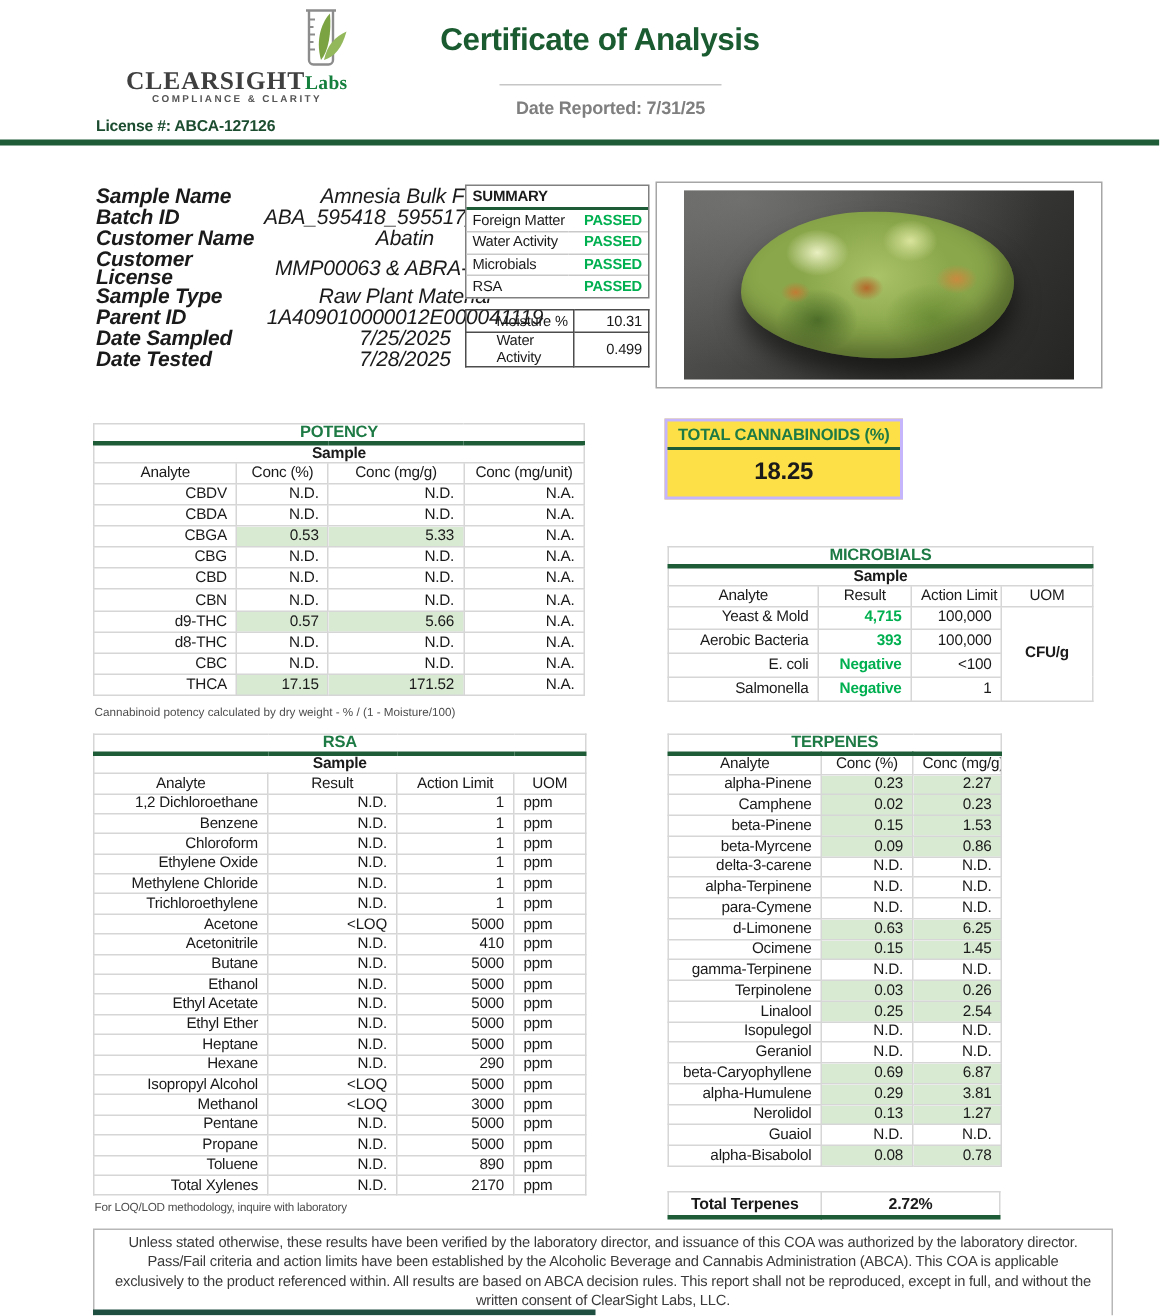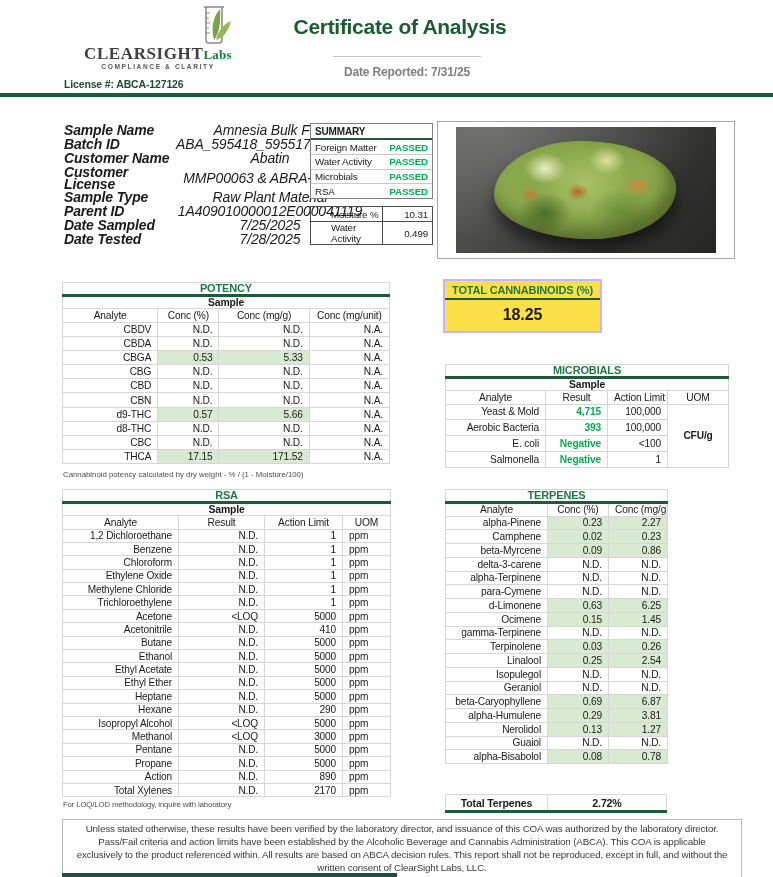--- a/index.html
+++ b/index.html
@@ -475,21 +475,21 @@
           <td class="c-num">5000</td>
           <td class="c-ppm">ppm</td>
         </tr>
         <tr>
           <td class="c-analyte">Propane</td>
           <td class="c-num">N.D.</td>
           <td class="c-num">5000</td>
           <td class="c-ppm">ppm</td>
         </tr>
         <tr>
-          <td class="c-analyte">Action</td>
+          <td class="c-analyte">Toluene</td>
           <td class="c-num">N.D.</td>
           <td class="c-num">890</td>
           <td class="c-ppm">ppm</td>
         </tr>
         <tr>
           <td class="c-analyte">Total Xylenes</td>
           <td class="c-num">N.D.</td>
           <td class="c-num">2170</td>
           <td class="c-ppm">ppm</td>
         </tr>
@@ -518,20 +518,25 @@
           <td class="c-analyte">alpha-Pinene</td>
           <td class="c-num hl">0.23</td>
           <td class="c-num hl">2.27</td>
         </tr>
         <tr>
           <td class="c-analyte">Camphene</td>
           <td class="c-num hl">0.02</td>
           <td class="c-num hl">0.23</td>
         </tr>
         <tr>
+          <td class="c-analyte">beta-Pinene</td>
+          <td class="c-num hl">0.15</td>
+          <td class="c-num hl">1.53</td>
+        </tr>
+        <tr>
           <td class="c-analyte">beta-Myrcene</td>
           <td class="c-num hl">0.09</td>
           <td class="c-num hl">0.86</td>
         </tr>
         <tr>
           <td class="c-analyte">delta-3-carene</td>
           <td class="c-num">N.D.</td>
           <td class="c-num">N.D.</td>
         </tr>
         <tr>

